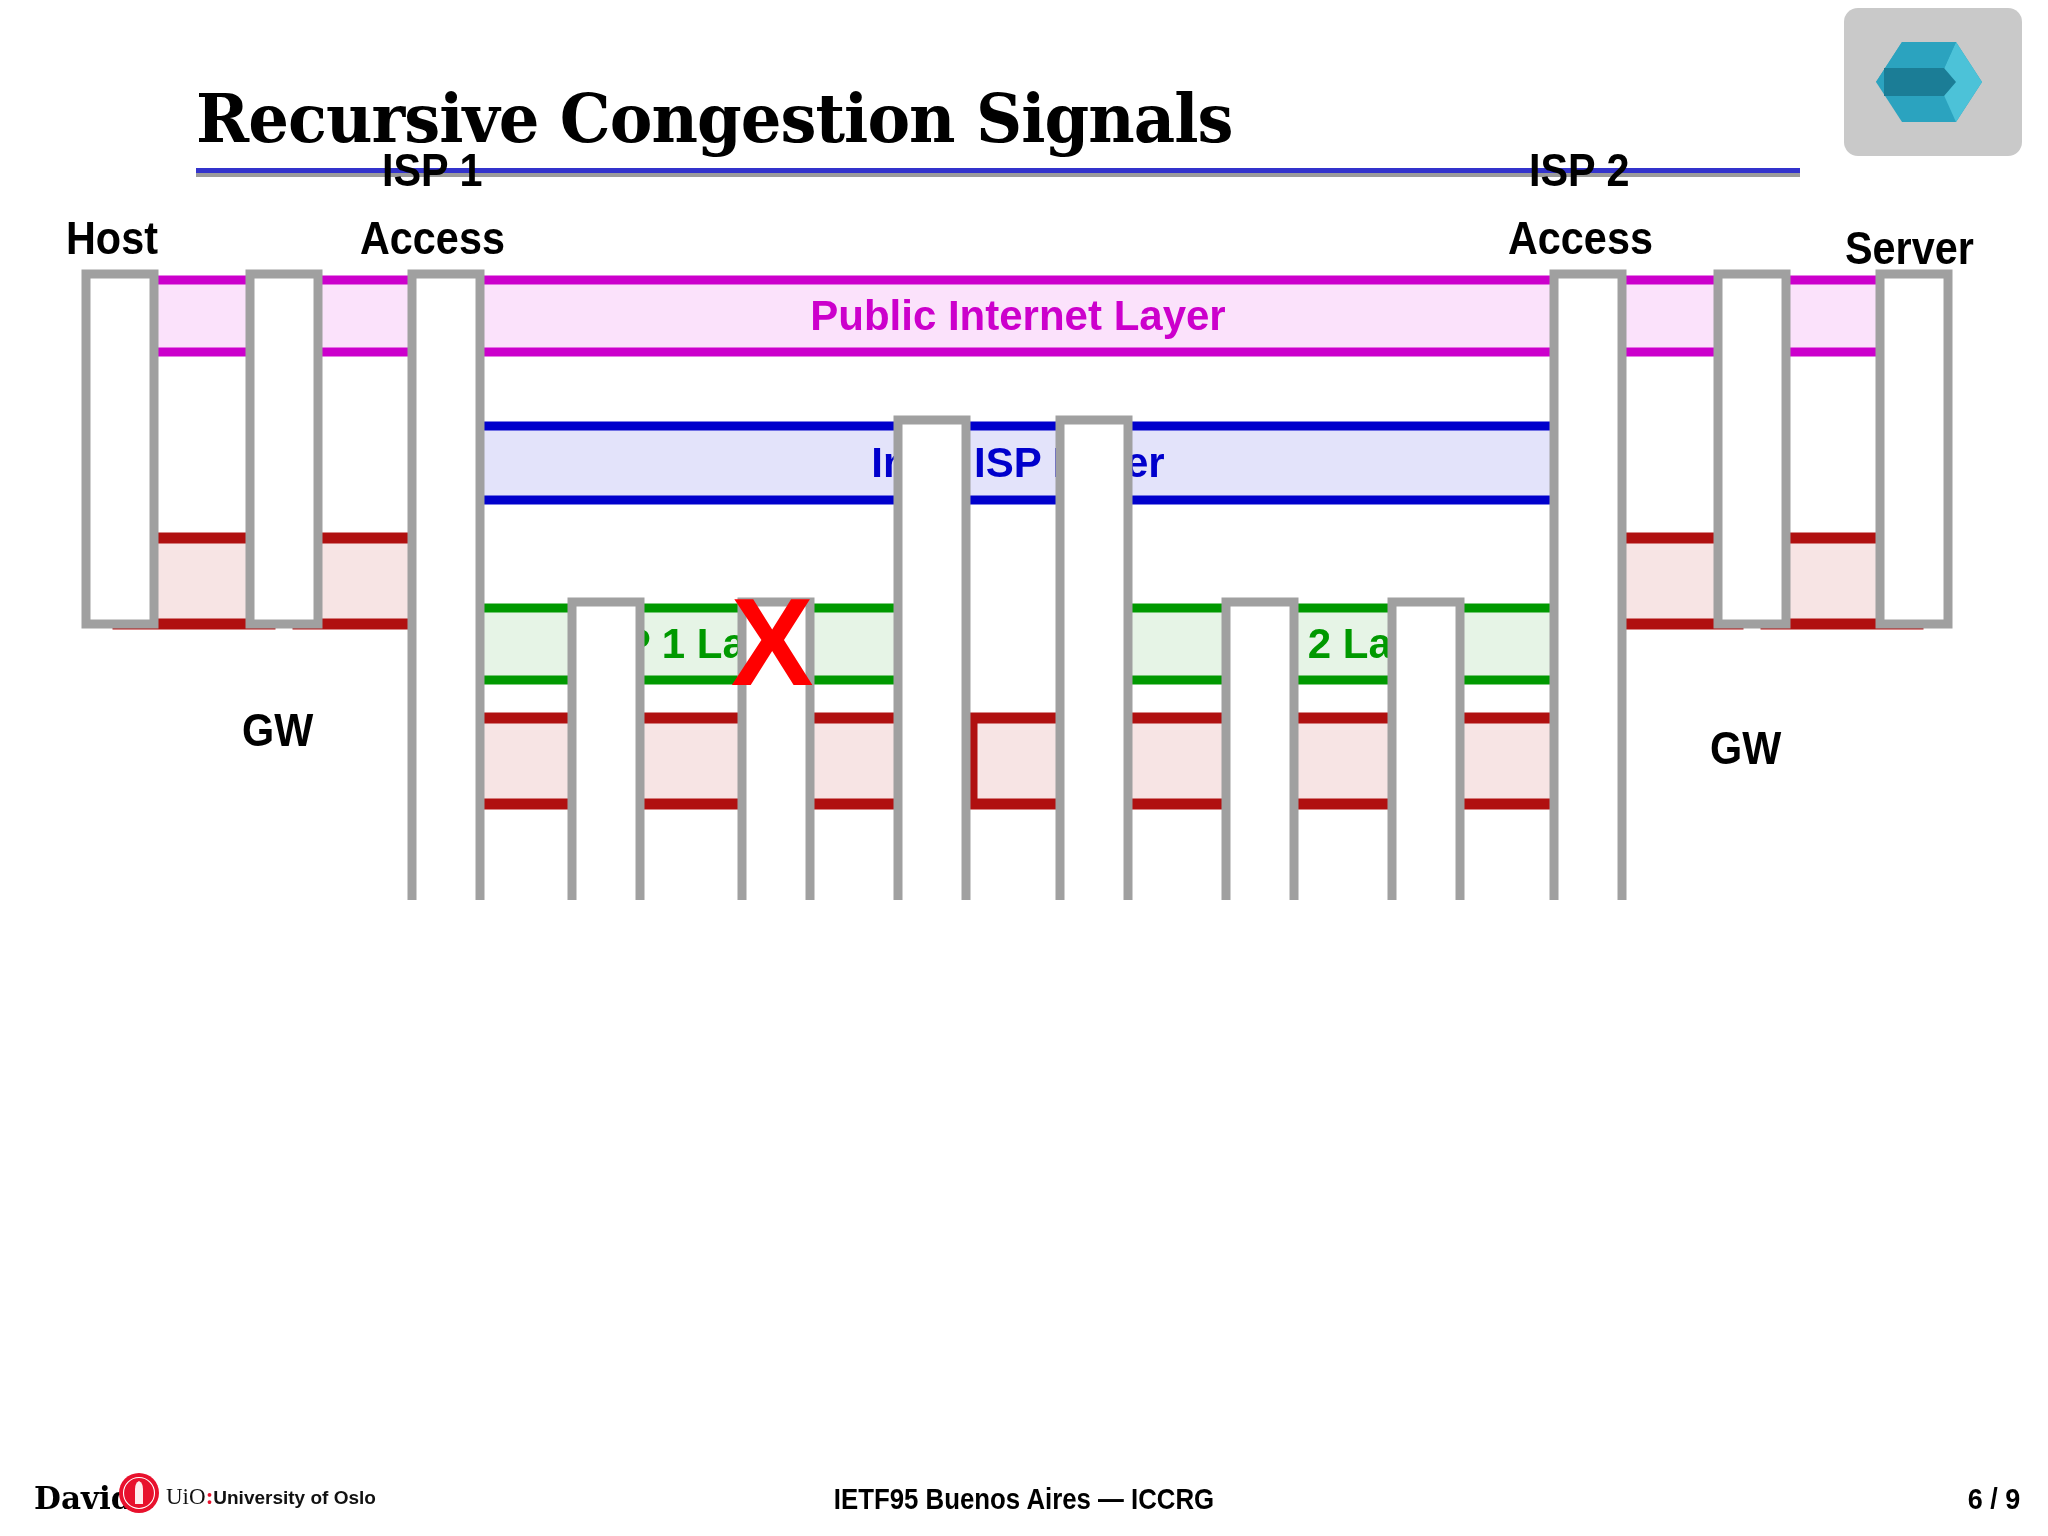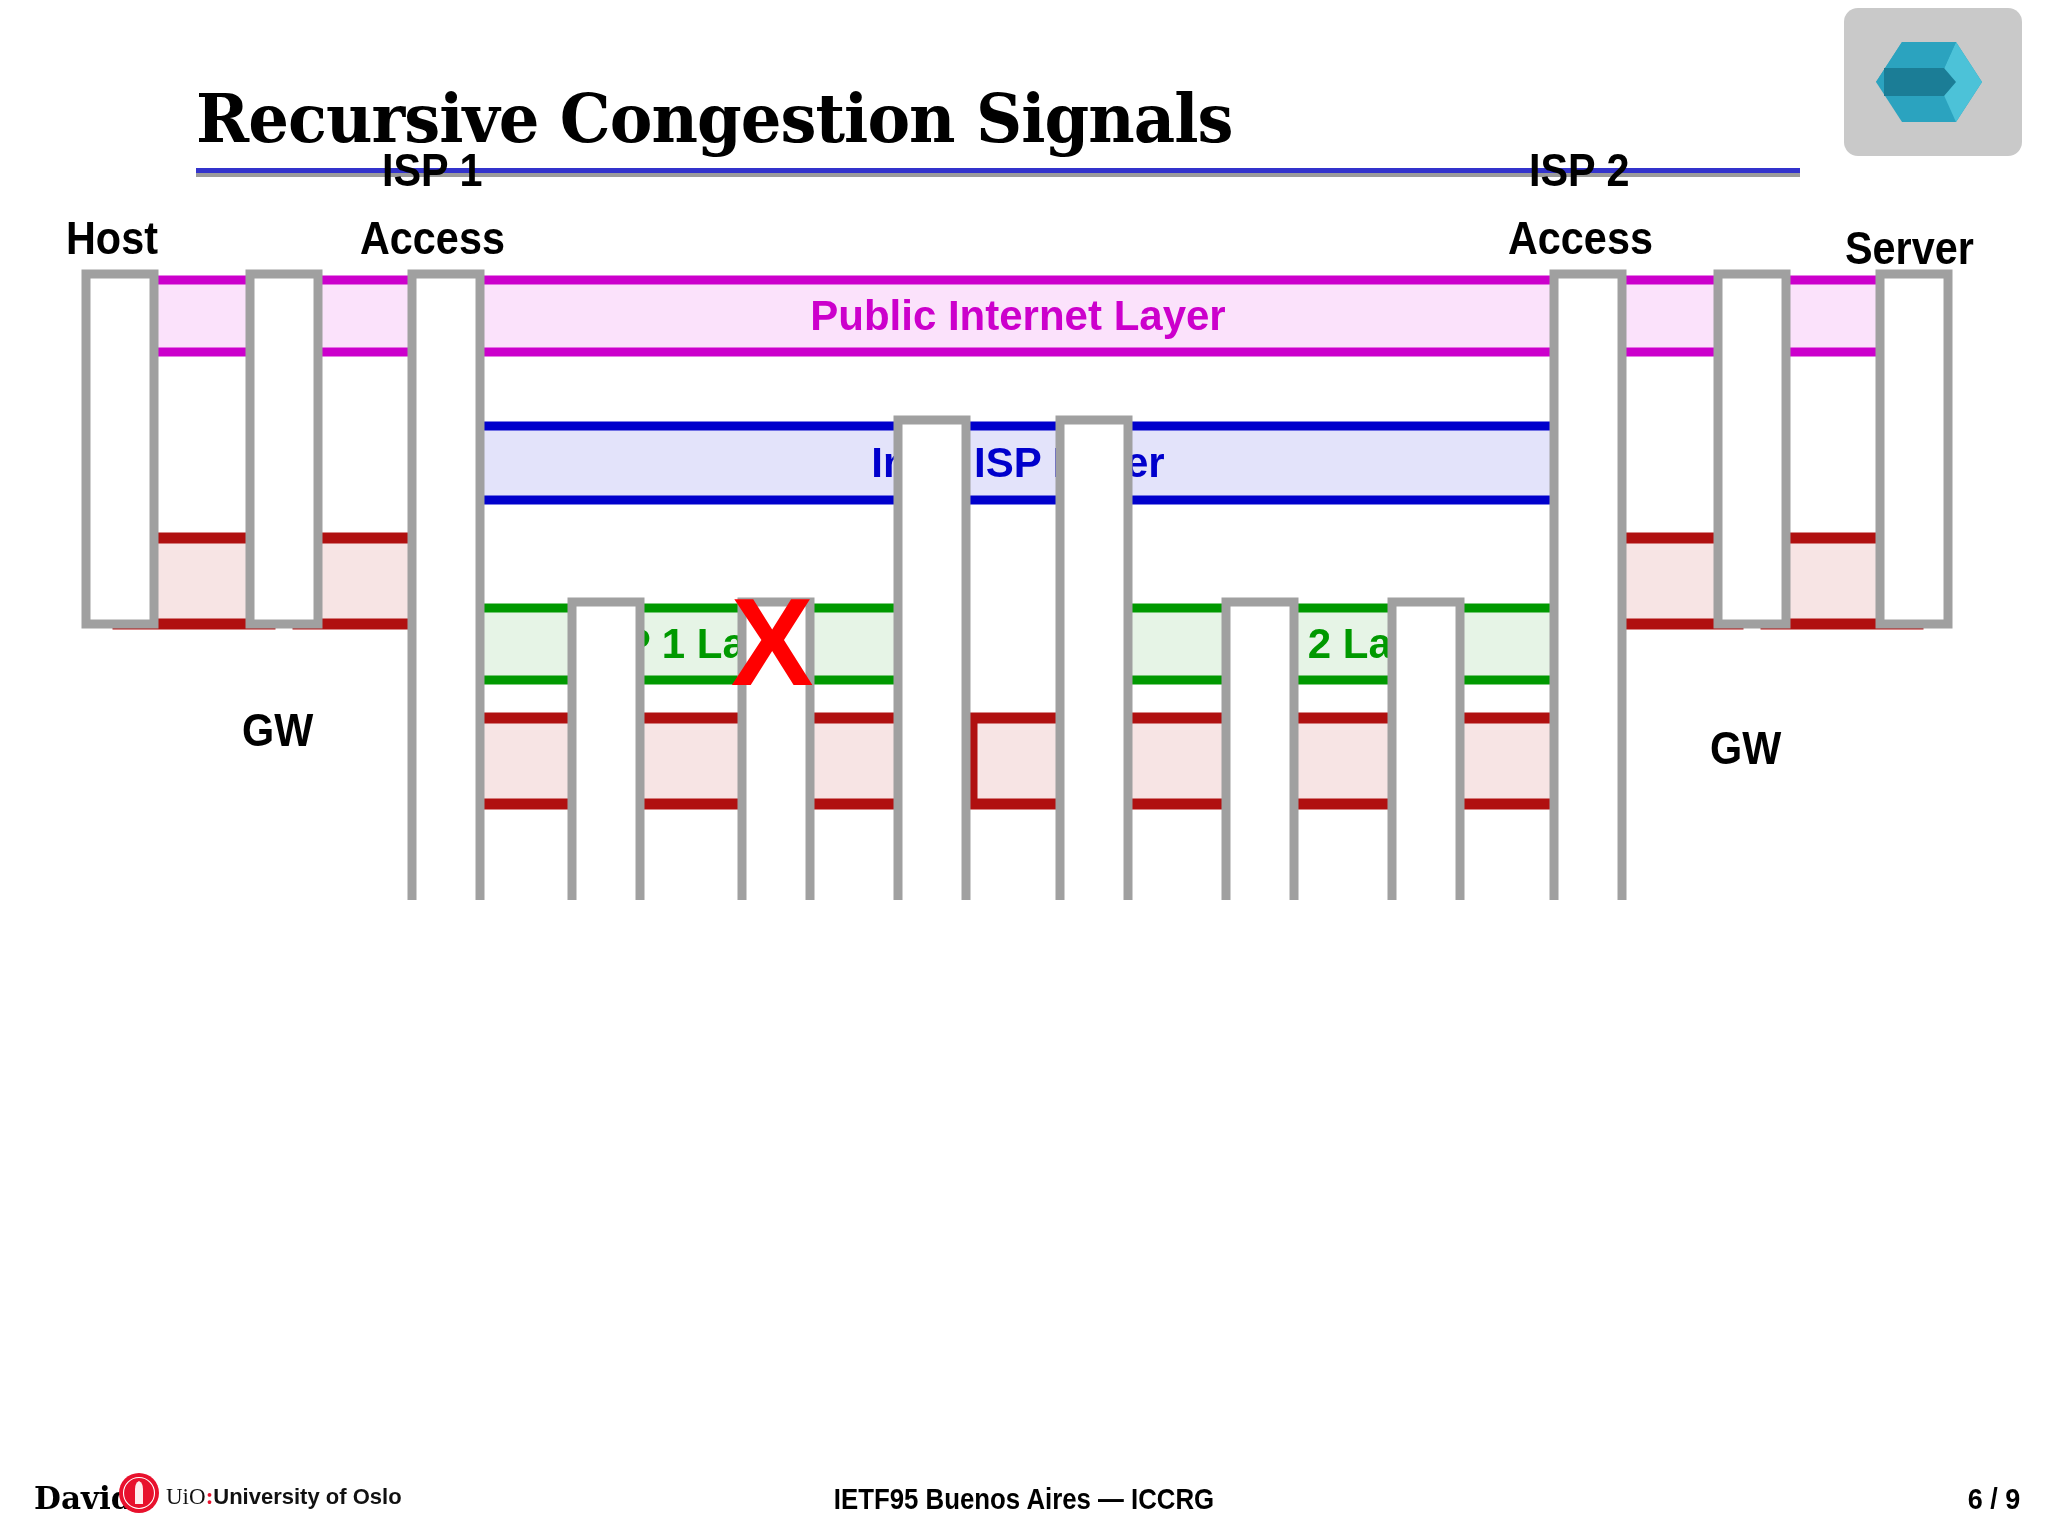--- a/index.html
+++ b/index.html
@@ -55,21 +55,21 @@
     position:absolute;left:34px;top:14px;
     font-family:"DejaVu Serif", serif;
     font-weight:bold;font-size:31px;color:#000;
   }
   #uio-seal{position:absolute;left:118px;top:6px;}
   #uio-text{
     position:absolute;left:166px;top:18px;
     font-size:23px;color:#111;white-space:nowrap;
     font-family:"Liberation Serif", serif;
   }
-  #uio-text b{font-family:"Liberation Sans",sans-serif;font-weight:bold;font-size:22px;}
+  #uio-text b{font-family:"Liberation Sans",sans-serif;font-weight:bold;font-size:19px;}
   #uio-dots{color:#e8112d;font-weight:bold;}
   #footer-center{
     position:absolute;left:0;top:16px;width:2048px;text-align:center;
     font-family:"Liberation Sans", sans-serif;
     font-weight:bold;font-size:30px;color:#000;
     transform:scaleX(0.86);
   }
   #footer-page{
     position:absolute;right:28px;top:16px;
     font-family:"Liberation Sans", sans-serif;

